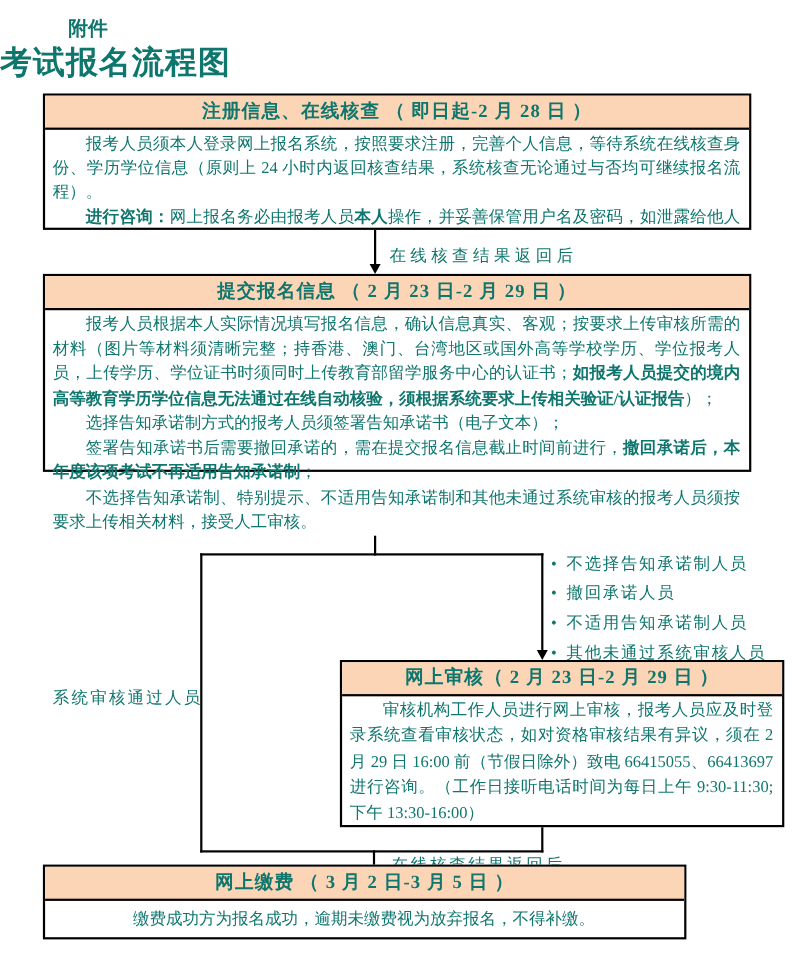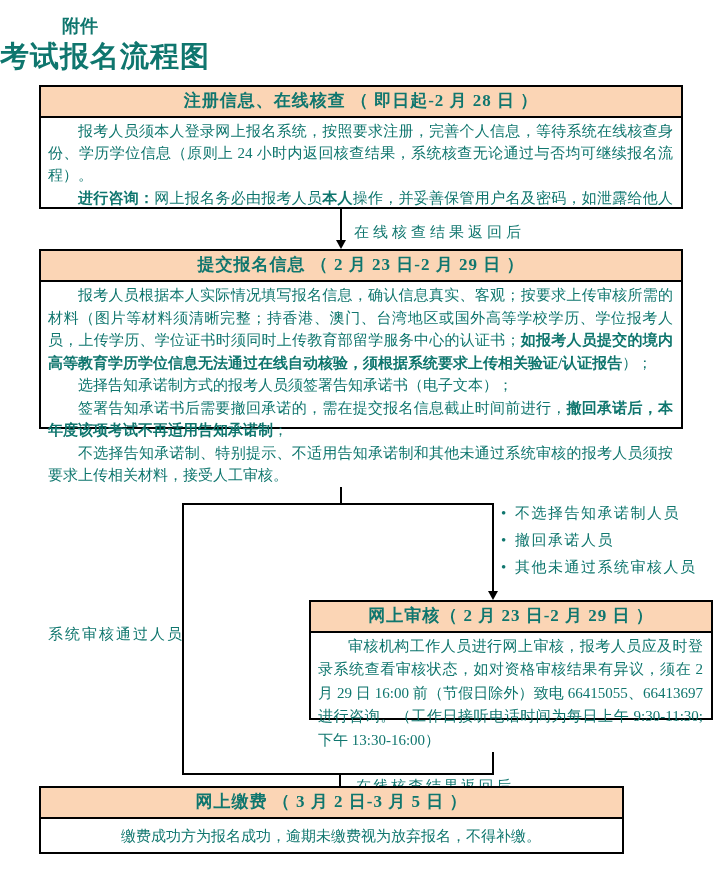--- a/index.html
+++ b/index.html
@@ -84,26 +84,27 @@
 
   <div class="vline" style="left:340px; top:483px; height:18px;"></div>
   <div class="hline" style="left:182px; top:499px; width:312px;"></div>
   <div class="vline" style="left:182px; top:499px; height:272px;"></div>
   <div class="vline" style="left:492px; top:499px; height:89px;"></div>
   <div class="arrow-down" style="left:488px; top:587px;"></div>
 
   <div class="bullets">
     <div class="bullet-item"><span class="bullet-dot">•</span><span>不选择告知承诺制人员</span></div>
     <div class="bullet-item"><span class="bullet-dot">•</span><span>撤回承诺人员</span></div>
+    <div class="bullet-item"><span class="bullet-dot">•</span><span>不适用告知承诺制人员</span></div>
     <div class="bullet-item"><span class="bullet-dot">•</span><span>其他未通过系统审核人员</span></div>
   </div>
 
   <div class="flow-label lbl-sys" style="left:48px; top:621px;font-family:Liberation Mono, monospace;">系统审核通过人员</div>
 
-  <div class="flow-box" style="left:309px; top:596px; width:404px; height:120px;">
+  <div class="flow-box" style="left:309px; top:596px; width:404px; height:152px;">
     <div class="box-header">网上审核（ 2 月 23 日-2 月 29 日 ）</div>
     <div class="box-body body-review">
       <p>审核机构工作人员进行网上审核，报考人员应及时登录系统查看审核状态，如对资格审核结果有异议，须在 2 月 29 日 16:00 前（节假日除外）致电 66415055、66413697 进行咨询。（工作日接听电话时间为每日上午 9:30-11:30;下午 13:30-16:00）</p>
     </div>
   </div>
 
   <div class="vline" style="left:492px; top:748px; height:23px;"></div>
   <div class="hline" style="left:182px; top:769px; width:312px;"></div>
   <div class="vline" style="left:339px; top:769px; height:21px;"></div>
   <div class="arrow-down" style="left:335px; top:789px;"></div>

